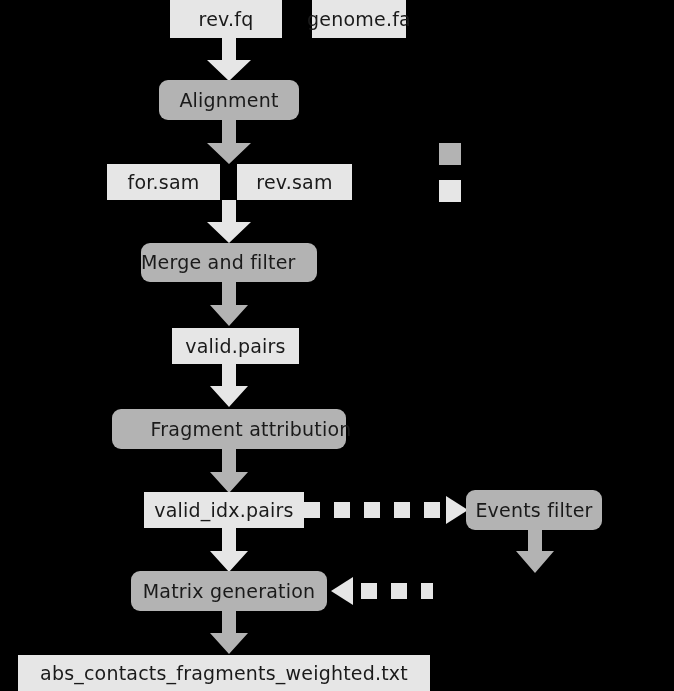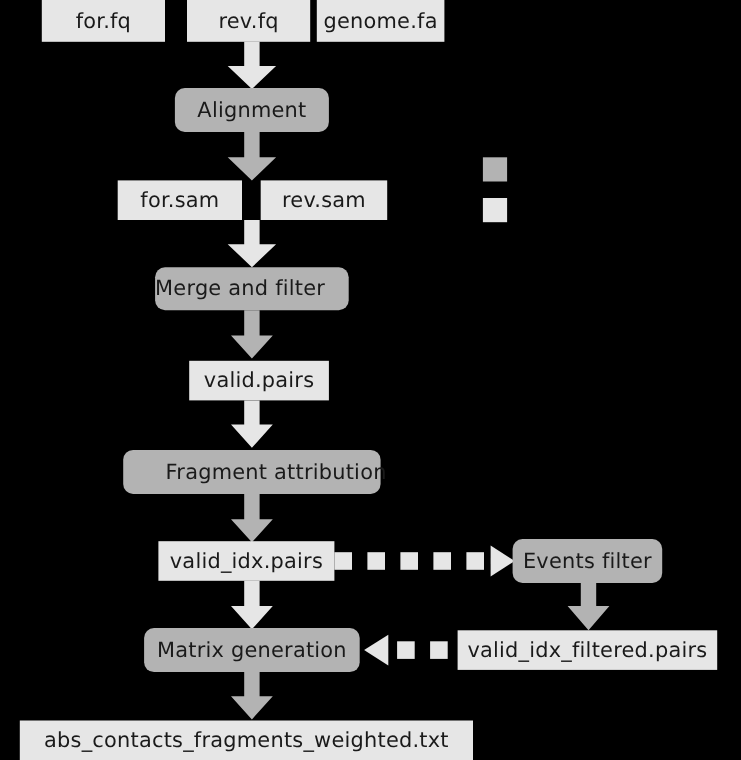--- a/index.html
+++ b/index.html
@@ -75,29 +75,26 @@
     color: #000000;
     font-size: 15px;
     white-space: nowrap;
   }
 </style>
 </head>
 <body>
 
 <div id="canvas">
 
-  <div class="node data" style="left:38px; top:0px; width:112px; height:38px;">
-    <span>for.fq</span>
-  </div>
 
   <div class="node data" style="left:170px; top:0px; width:112px; height:38px;">
     <span>rev.fq</span>
   </div>
 
-  <div class="node data" style="left:288px; top:0px; width:116px; height:38px;">
+  <div class="node data" style="left:312px; top:0px; width:94px; height:38px;">
     <span>genome.fa</span>
   </div>
 
   <div class="arrow" style="left:206px; top:38px;">
     <svg width="46" height="44" viewBox="0 0 46 44">
       <polygon points="16,0 30,0 30,22 45,22 23,43 1,22 16,22" fill="#e6e6e6"></polygon>
     </svg>
   </div>
 
   <div class="node process" style="left:159px; top:80px; width:140px; height:40px;">
@@ -195,23 +192,20 @@
   <div class="dash-row" style="left:331px; top:581px; height:20px;">
     <div class="dash-head" style="border-top:14px solid transparent;border-bottom:14px solid transparent;border-right:22px solid #e6e6e6;"></div>
     <div style="width:8px;"></div>
     <div class="dash" style="width:16px;height:16px;"></div>
     <div style="width:14px;"></div>
     <div class="dash" style="width:16px;height:16px;"></div>
     <div style="width:14px;"></div>
     <div class="dash" style="width:12px;height:16px;"></div>
   </div>
 
-  <div class="node data" style="left:416px; top:573px; width:236px; height:36px;">
-    <span>valid_idx_filtered.pairs</span>
-  </div>
 
   <div class="arrow" style="left:209px; top:611px;">
     <svg width="40" height="44" viewBox="0 0 40 44">
       <polygon points="13,0 27,0 27,22 39,22 20,43 1,22 13,22" fill="#b3b3b3"></polygon>
     </svg>
   </div>
 
   <div class="node data" style="left:18px; top:655px; width:412px; height:36px;">
     <span>abs_contacts_fragments_weighted.txt</span>
   </div>

